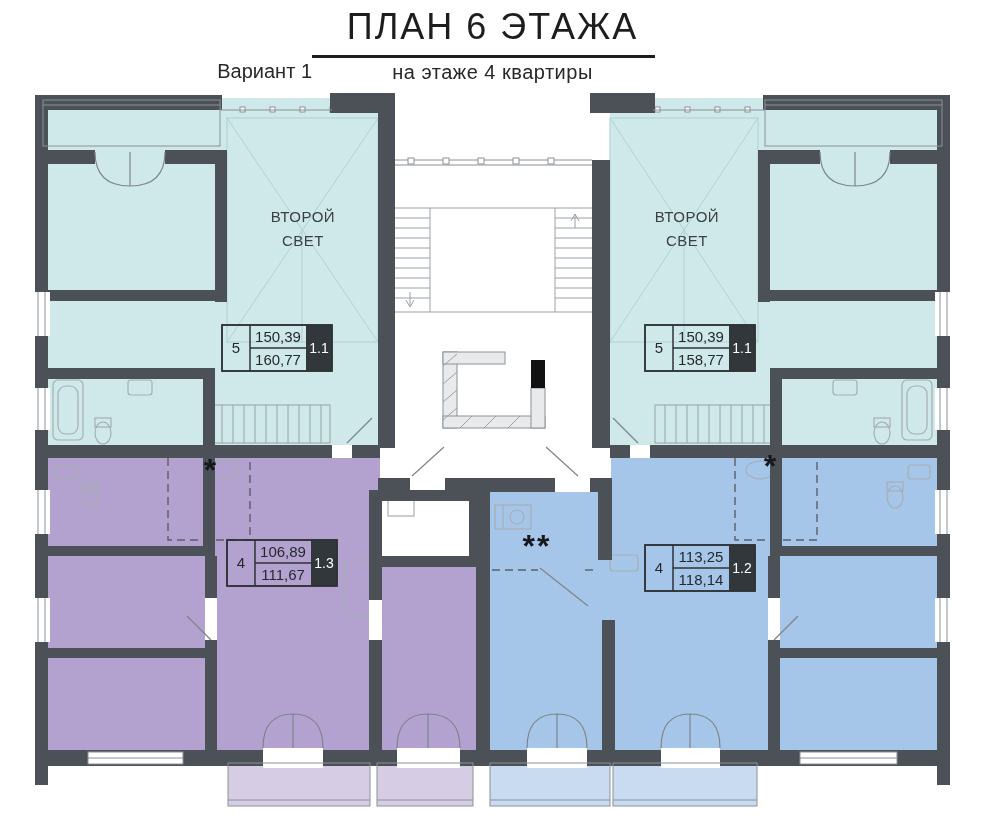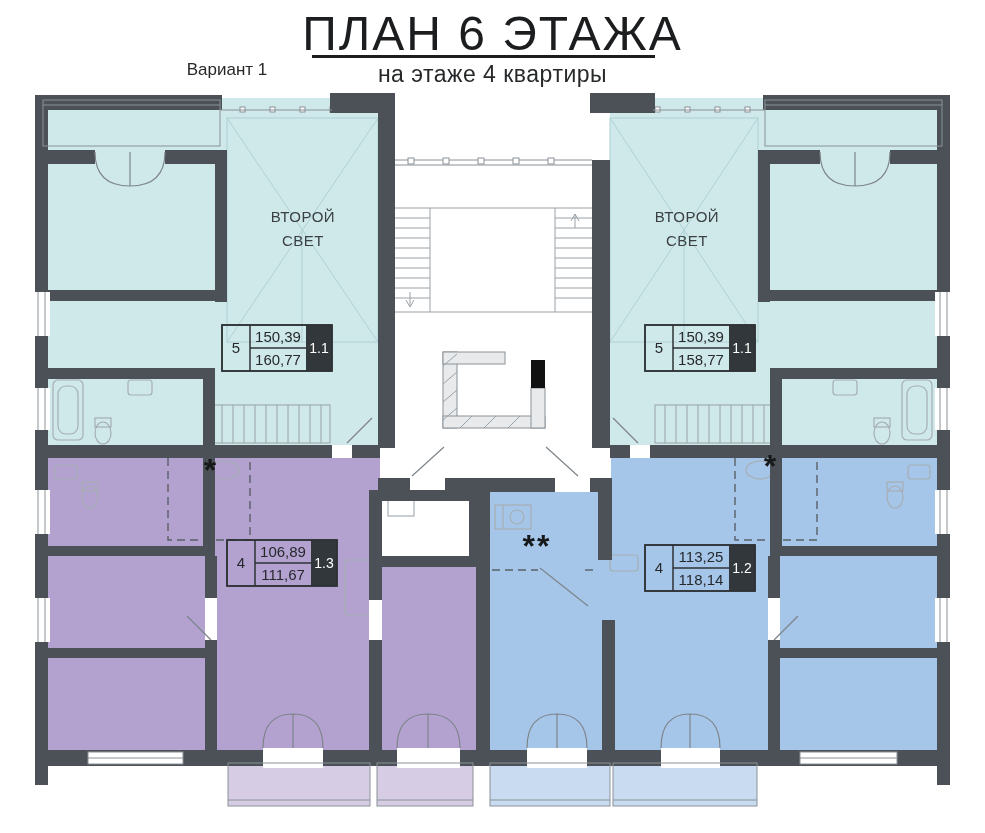--- a/index.html
+++ b/index.html
@@ -1,24 +1,24 @@
 <!DOCTYPE html>
 <html><head>
 <meta charset="utf-8">
 <style>
   html,body{margin:0;padding:0;background:#fff;}
   .page{position:relative;width:985px;height:833px;background:#fff;overflow:hidden;
         font-family:"Liberation Sans",sans-serif;}
   .title{position:absolute;left:0;right:0;top:6px;text-align:center;
-         font-size:48px;font-weight:400;letter-spacing:2px;color:#1b1d1f;}
+         font-size:36px;font-weight:400;letter-spacing:2px;color:#1b1d1f;}
   .title-underline{position:absolute;left:312px;top:55px;width:343px;height:3px;background:#1b1d1f;}
   .subtitle{position:absolute;left:0;right:0;top:61px;text-align:center;
-            font-size:23px;letter-spacing:0.5px;color:#26282a;}
-  .variant{position:absolute;top:60px;width:170px;text-align:center;
-           font-size:17px;color:#26282a;}
+            font-size:20px;letter-spacing:0.5px;color:#26282a;}
+  .variant{position:absolute;top:60px;width:170px;text-align:right;
+           font-size:20px;color:#26282a;}
   .v1{left:142px;} .v2{left:687px;}
   svg text{font-family:"Liberation Sans",sans-serif;}
   .sl-text{font-size:15px;letter-spacing:0.5px;fill:#3b4043;font-weight:500;}
   .star{font-size:32px;font-weight:700;fill:#17181a;letter-spacing:2px;}
   .box-num{font-size:15px;fill:#26292c;}
   .box-unit{font-size:14px;fill:#ffffff;}
   .thin{stroke:#8a9298;stroke-width:1;fill:none;}
   .thin2{stroke:#9aa2a8;stroke-width:1;fill:none;}
   .fix{stroke:#a6aeb4;stroke-width:1.2;fill:none;}
   .door{stroke:#7d858b;stroke-width:1.2;fill:none;}

